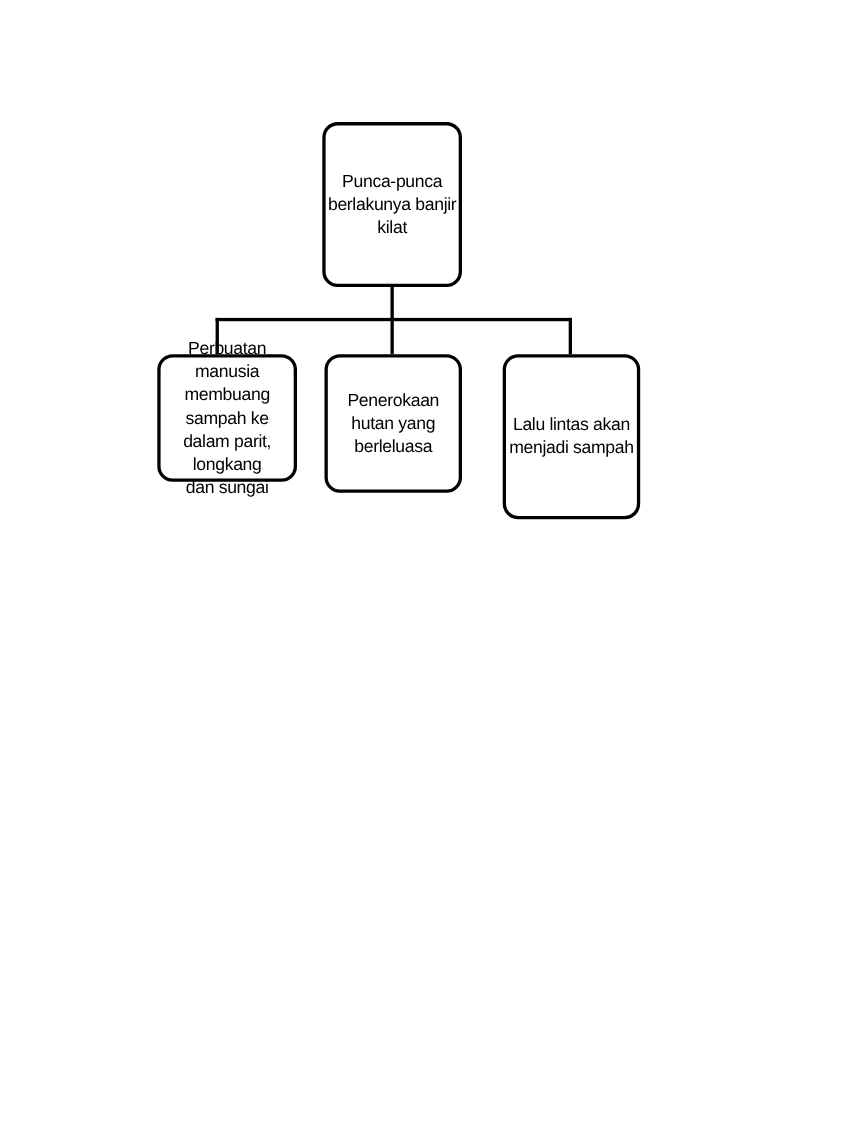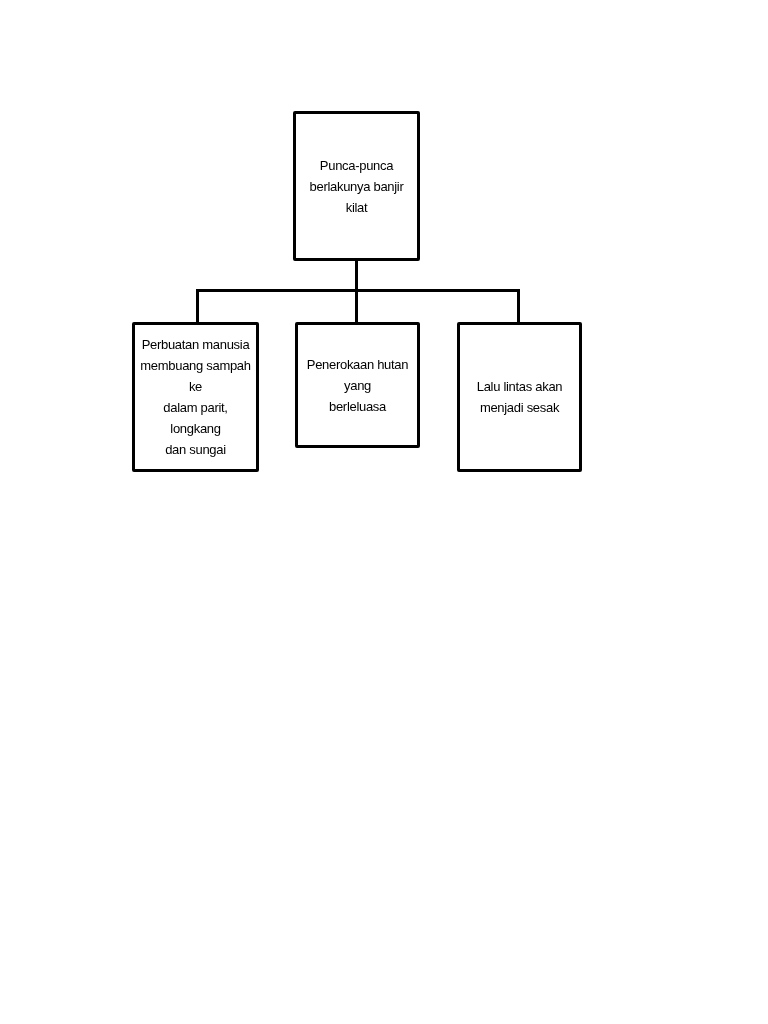--- a/index.html
+++ b/index.html
@@ -13,38 +13,38 @@
     position: relative;
     width: 768px;
     height: 1024px;
     background: var(--page-bg, #ffffff);
     overflow: hidden;
   }
   .node {
     position: absolute;
     background: var(--box-fill, #ffffff);
     border: 3px solid var(--box-border, #000000);
-    border-radius: 2px;
+    border-radius: 14px;
     display: flex;
     align-items: center;
     justify-content: center;
     text-align: center;
     color: var(--text-color, #000000);
-    font-size: 13px;
+    font-size: 16px;
     line-height: 21px;
     letter-spacing: -0.3px;
     padding: 0 2px;
   }
   .node .label {
     white-space: pre-line;
     display: block;
     width: 100%;
   }
   .node-root { left: 293px; top: 111px; width: 127px; height: 150px; }
-  .node-c1   { left: 132px; top: 322px; width: 127px; height: 150px; }
+  .node-c1   { left: 143px; top: 322px; width: 127px; height: 116px; }
   .node-c2   { left: 295px; top: 322px; width: 125px; height: 126px; }
   .node-c3   { left: 457px; top: 322px; width: 125px; height: 150px; }
   .line {
     position: absolute;
     background: var(--connector, #000000);
   }
   .line-root-stem  { left: 355px; top: 259px; width: 3px;   height: 63px; }
   .line-horizontal { left: 196px; top: 289px; width: 324px; height: 3px;  }
   .line-left-drop  { left: 196px; top: 289px; width: 3px;   height: 33px; }
   .line-right-drop { left: 517px; top: 289px; width: 3px;   height: 33px; }
@@ -71,16 +71,16 @@
 dan sungai</span>
   </div>
 
   <div class="node node-c2">
     <span class="label">Penerokaan hutan yang
 berleluasa</span>
   </div>
 
   <div class="node node-c3">
     <span class="label">Lalu lintas akan
-menjadi sesak</span>
+menjadi sampah</span>
   </div>
 
 </div>
 
 </body></html>

